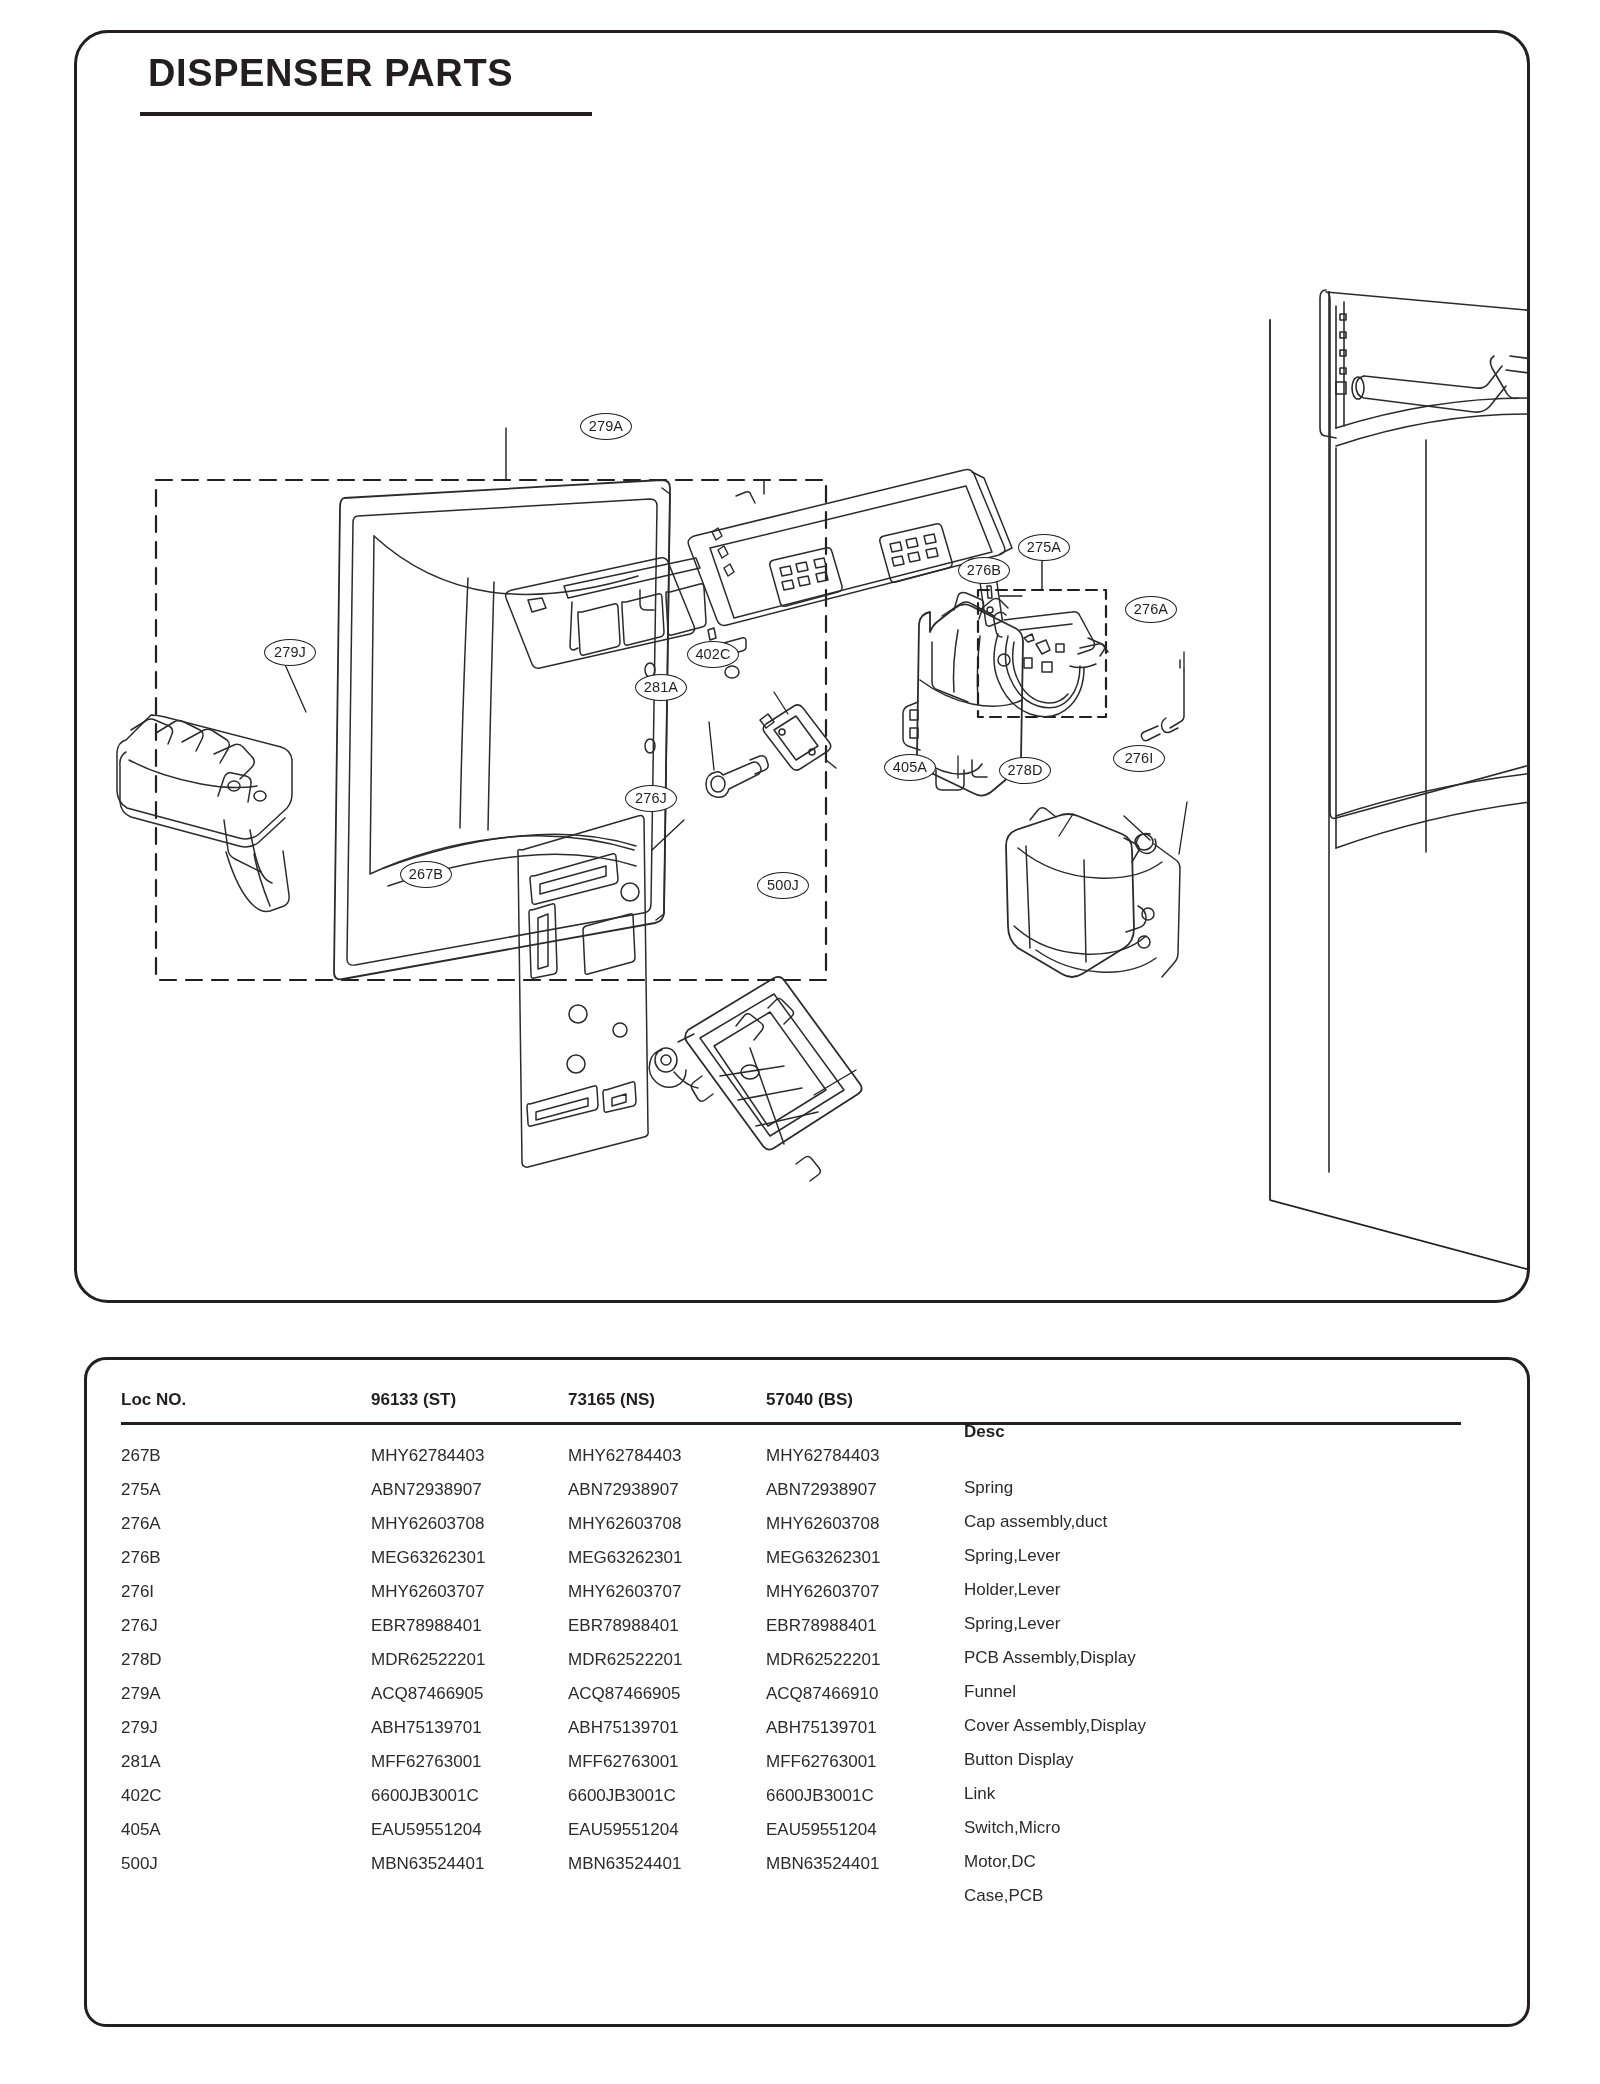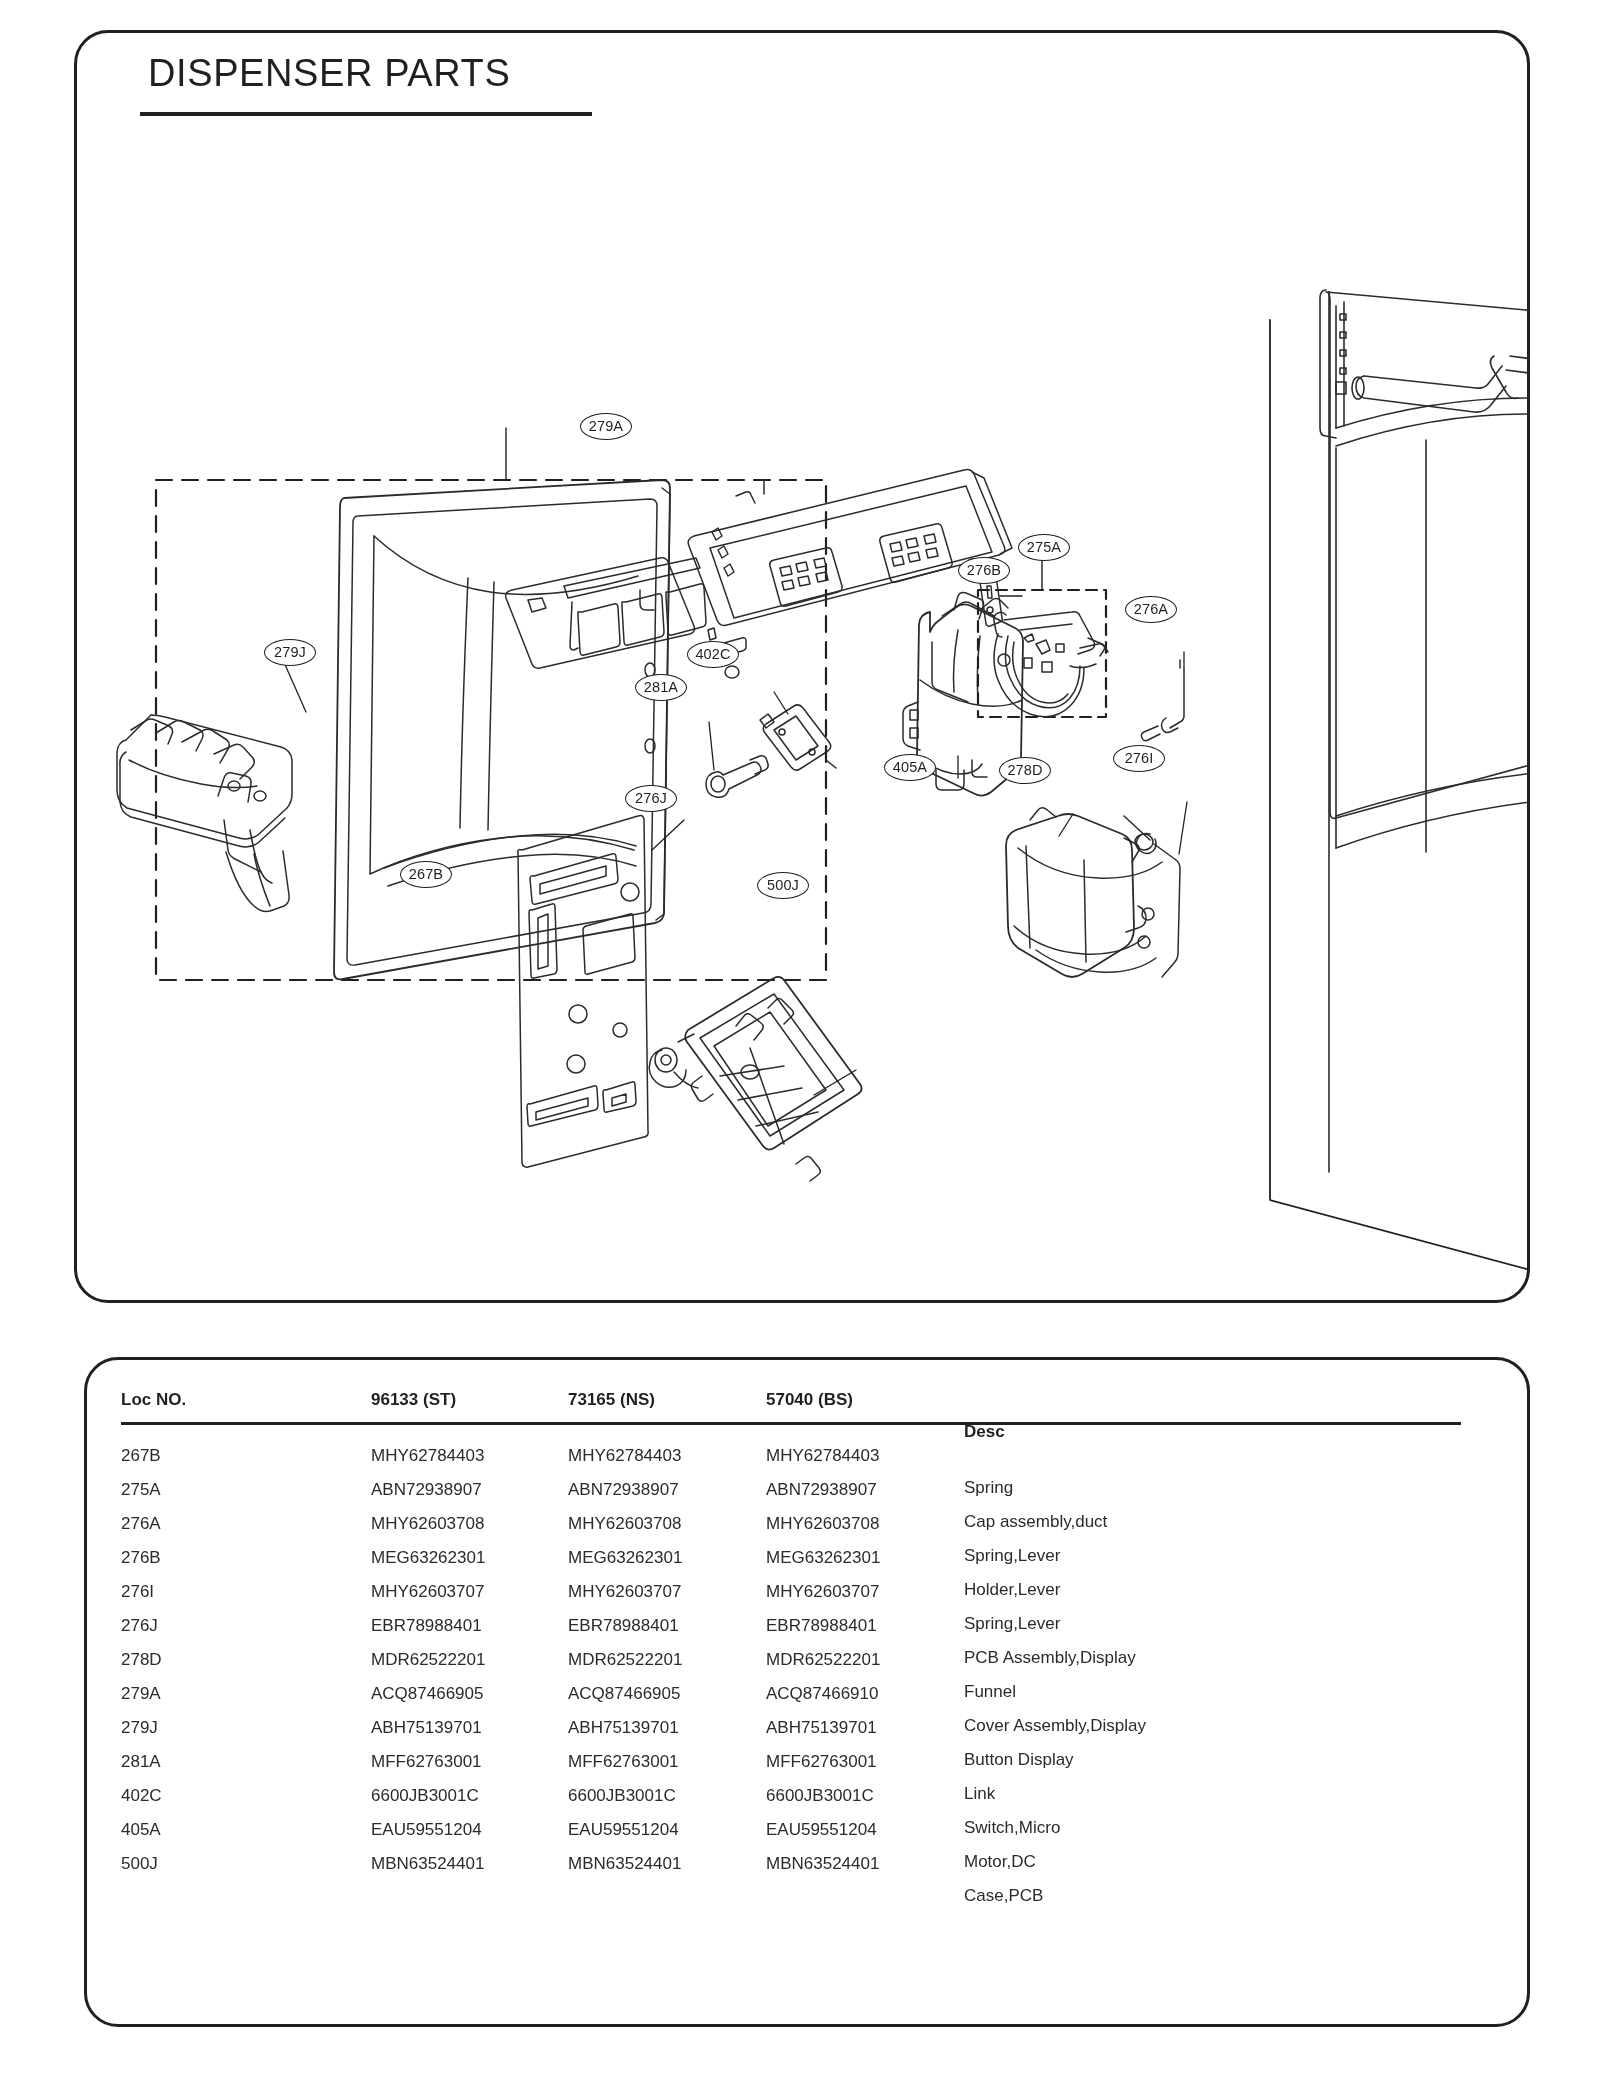--- a/index.html
+++ b/index.html
@@ -13,26 +13,26 @@
 
   
   .panel{
     position:absolute;
     border:3.5px solid #231f20;
     border-radius:34px;
     background:#fff;
     box-sizing:border-box;
   }
   #diagram-panel{left:74px;top:30px;width:1456px;height:1273px;}
-  #table-panel{left:84px;top:1357px;width:1446px;height:670px;}
+  #table-panel{left:84px;top:1357px;width:1446px;height:670px;border-radius:22px;}
 
   
   #page-title{
     position:absolute;left:148px;top:52px;
-    font-size:38px;font-weight:normal;letter-spacing:.6px;
+    font-size:38px;font-weight:bold;letter-spacing:.6px;
     white-space:nowrap;
   }
   #title-rule{
     position:absolute;left:140px;top:112px;width:452px;height:4px;
     background:#231f20;
   }
 
   
   #diagram{position:absolute;left:74px;top:30px;width:1456px;height:1273px;}
   #diagram svg{position:absolute;left:0;top:0;width:100%;height:100%;}

